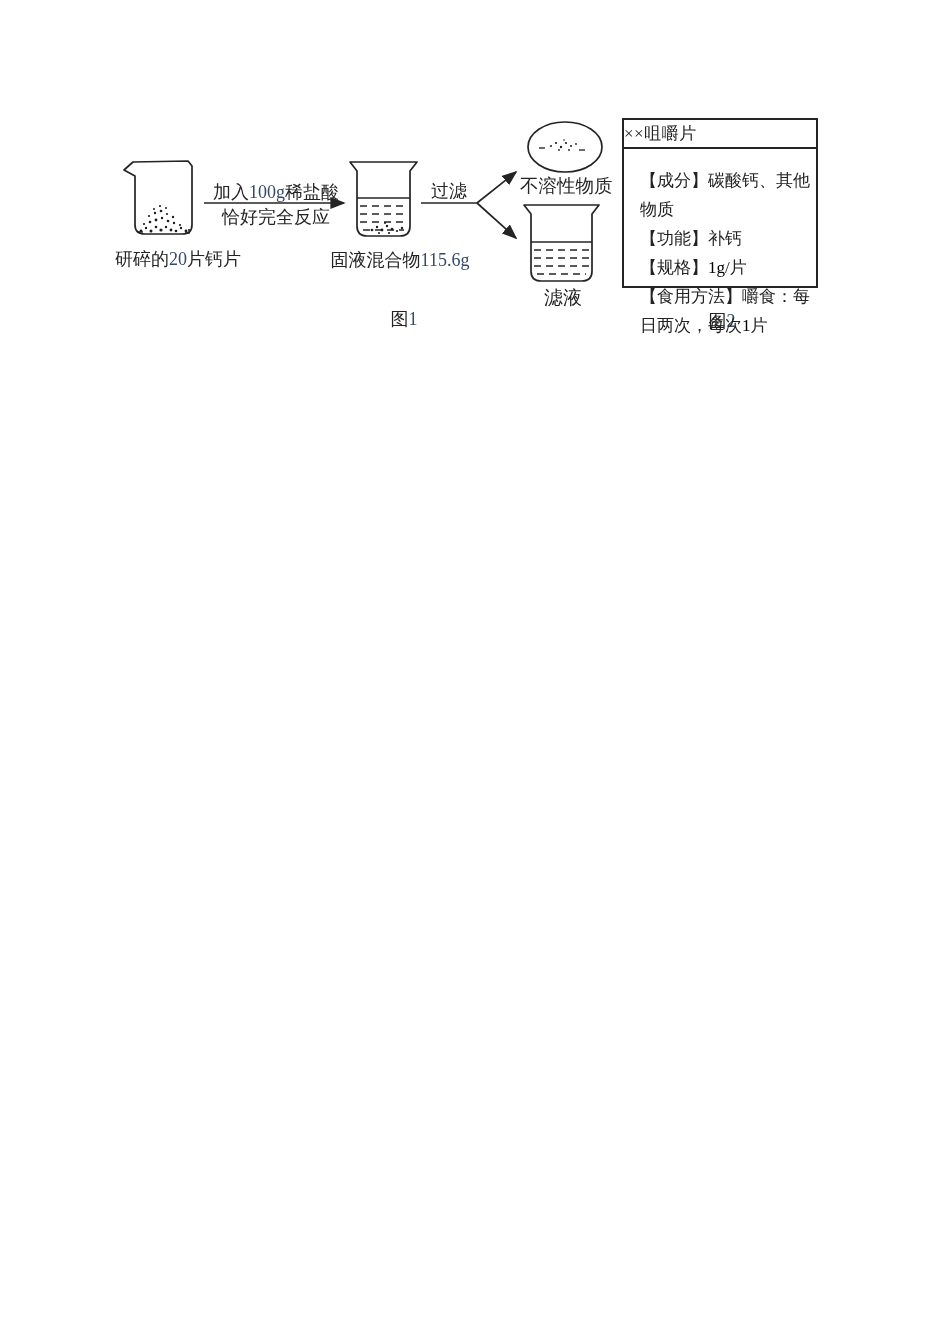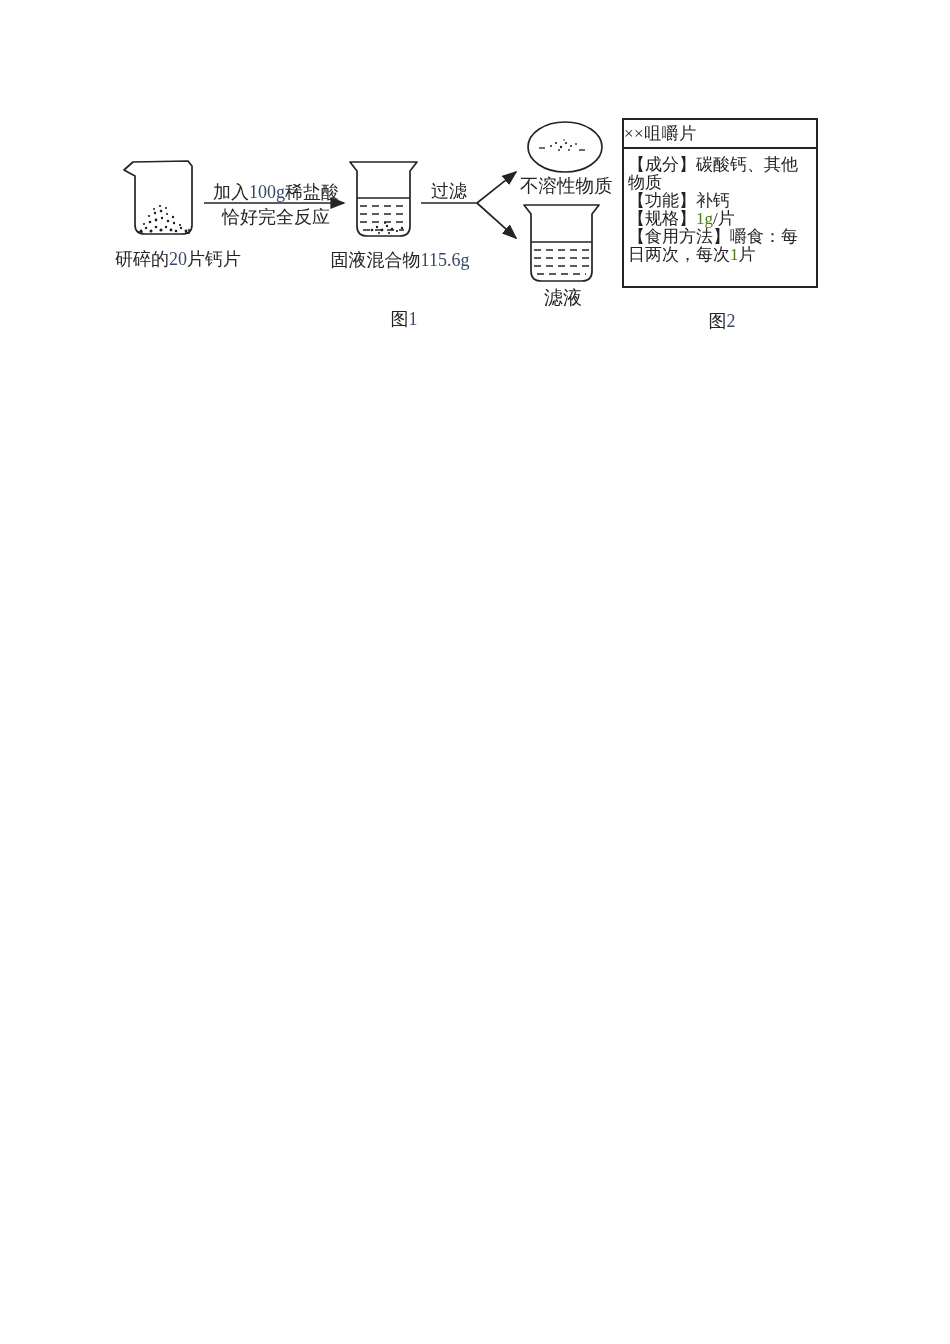--- a/index.html
+++ b/index.html
@@ -26,23 +26,23 @@
 
   .infobox{
     position:absolute;left:622px;top:118px;width:196px;height:170px;
     border:2px solid #242424;box-sizing:border-box;background:#ffffff;
     font-size:17px;
   }
   .infobox-title{
     height:27px;line-height:27px;text-align:left;
     border-bottom:2px solid #242424;letter-spacing:.5px;
   }
-  .infobox-body{padding:7px 2px 0 4px;line-height:18px;}
+  .infobox-body{padding:17px 2px 0 4px;line-height:29px;margin-left:12px;}
   .iline{word-break:break-all;}
-  .infobox .num,.question .num{color:#4d7c0f;}
+  .infobox .num,.question .num{color:#000000;}
 
   .question{
     position:absolute;left:116px;top:349px;width:720px;margin:0;
     font-size:17px;line-height:24px;white-space:nowrap;
   }
   .question .blank{letter-spacing:0;}
   .question .stray{color:#8a8a8a;font-size:12px;vertical-align:1px;}
 </style>
 </head>
 <body>

